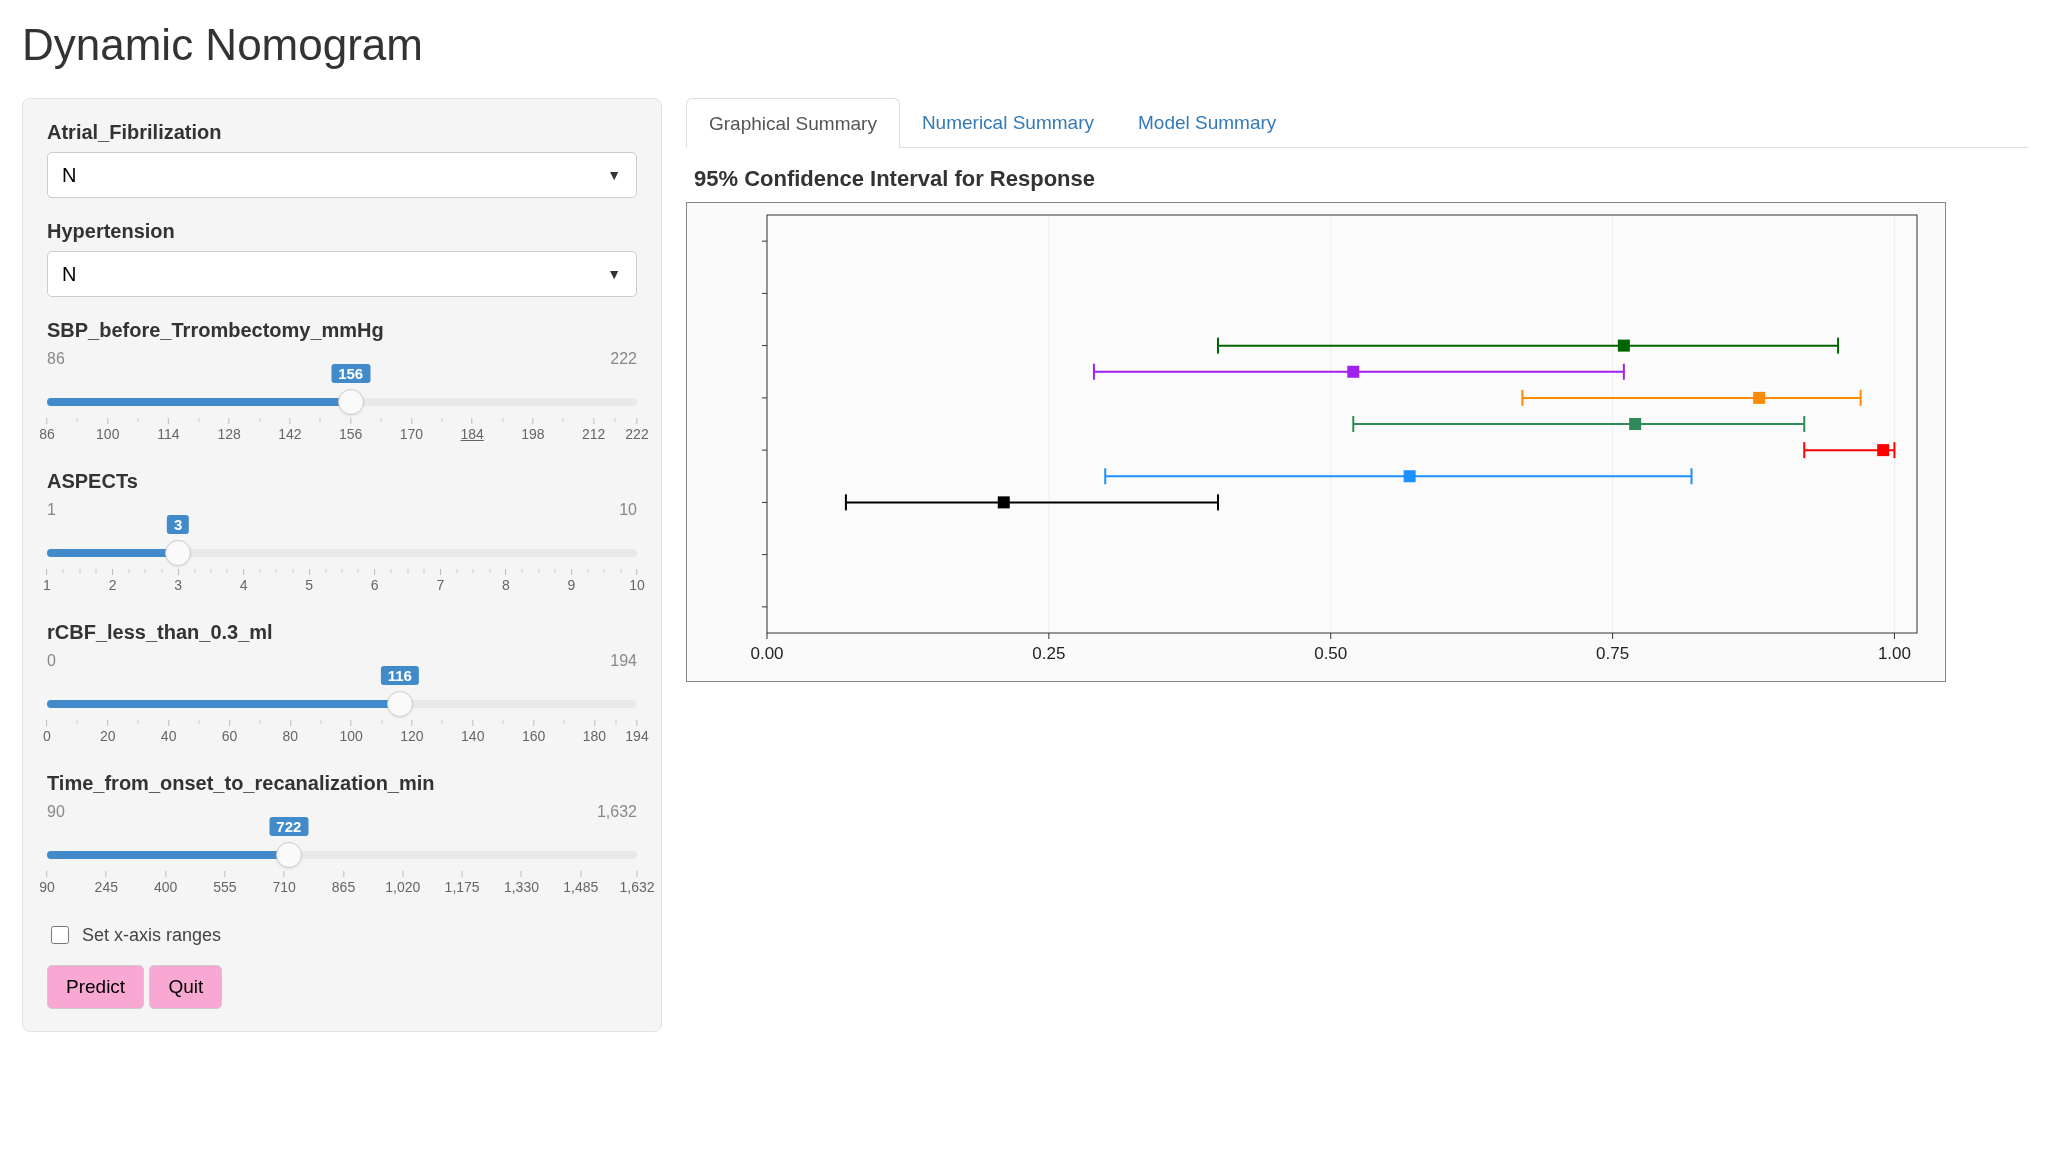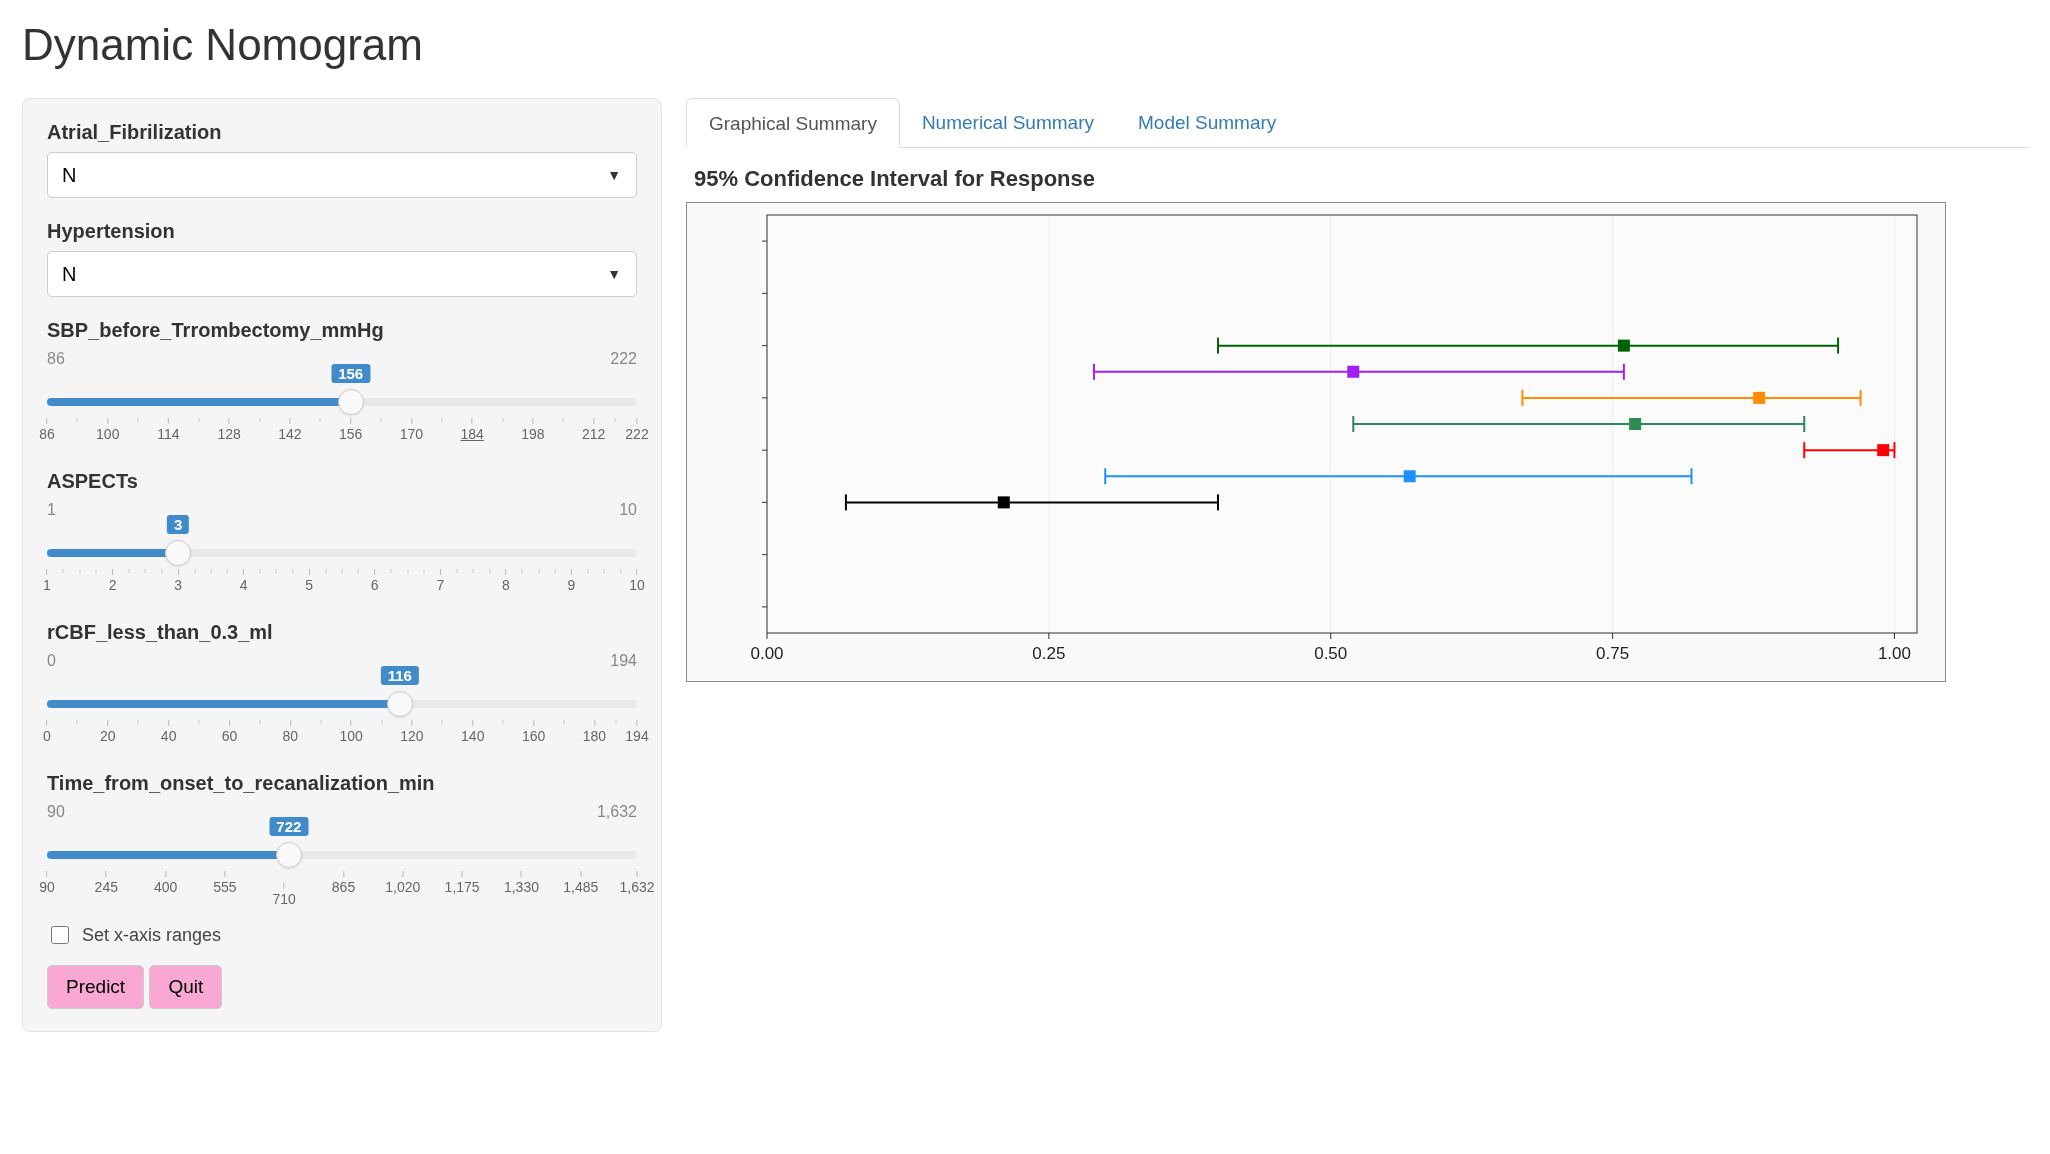--- a/index.html
+++ b/index.html
@@ -263,21 +263,21 @@
               <div class="slider-track"></div>
               <div class="slider-fill" style="width: 40.9857%;"></div>
               <div class="slider-bubble" style="left: 40.9857%;">722</div>
               <div class="slider-handle" style="left: 40.9857%;"></div>
             </div>
             <div class="slider-ticks">
               <div class="tick" style="left: 0%;">90</div>
               <div class="tick" style="left: 10.0519%;">245</div>
               <div class="tick" style="left: 20.1038%;">400</div>
               <div class="tick" style="left: 30.1556%;">555</div>
-              <div class="tick" style="left: 40.2075%; margin-top: 12px;">710</div>
+              <div class="tick" style="left: 40.2075%;">710</div>
               <div class="tick" style="left: 50.2594%;">865</div>
               <div class="tick" style="left: 60.3113%;">1,020</div>
               <div class="tick" style="left: 70.3632%;">1,175</div>
               <div class="tick" style="left: 80.415%;">1,330</div>
               <div class="tick" style="left: 90.4669%;">1,485</div>
               <div class="tick" style="left: 100%;">1,632</div>
             </div>
           </div>
         </div>
 

